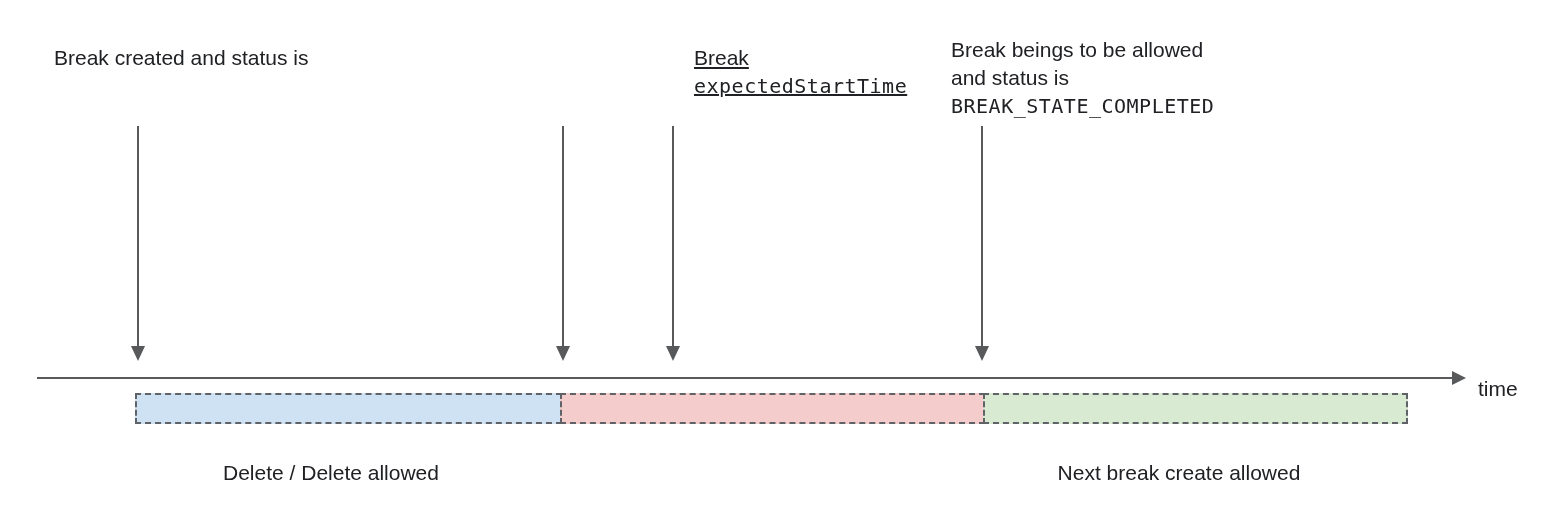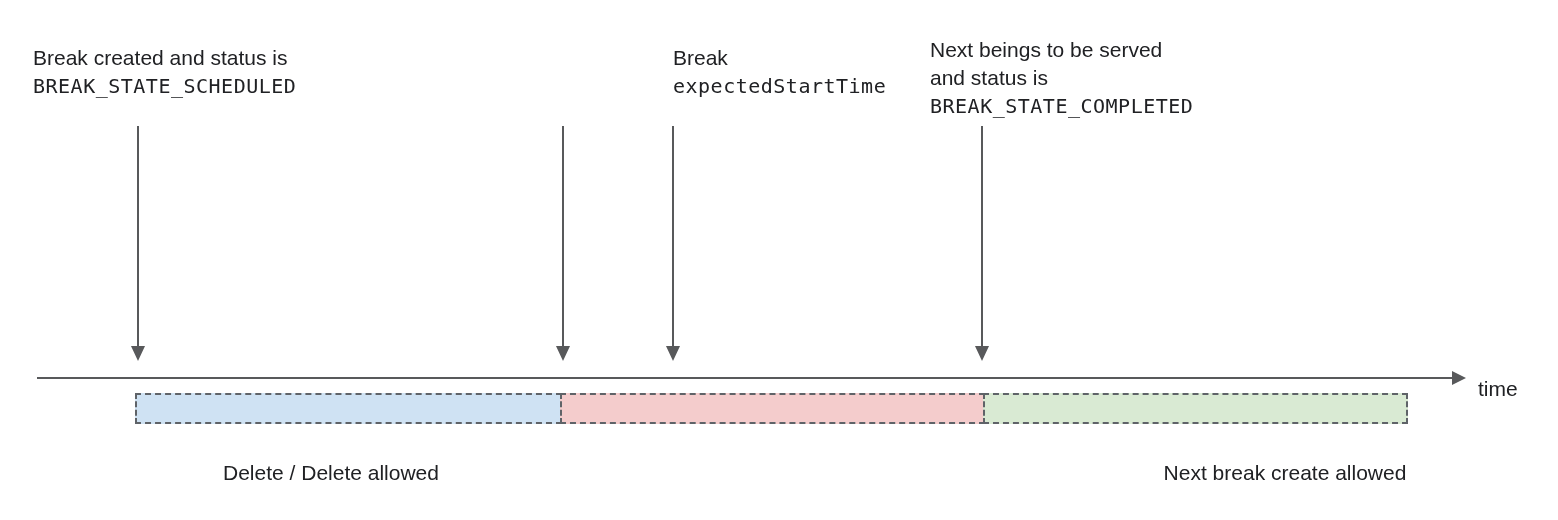--- a/index.html
+++ b/index.html
@@ -10,20 +10,21 @@
     background: #ffffff;
     font-family: "Liberation Sans", sans-serif;
     color: #202124;
     overflow: hidden;
   }
   .annotation {
     position: absolute;
     font-size: 21px;
     line-height: 28px;
     white-space: nowrap;
+    margin-left: 21px;
   }
   .mono {
     font-family: "DejaVu Sans Mono", monospace;
     font-size: 20px;
     letter-spacing: 0.5px;
   }
   .event-arrow-line {
     position: absolute;
     width: 2px;
     background: #58595b;
@@ -75,33 +76,32 @@
     white-space: nowrap;
   }
 </style>
 </head>
 <body>
 
 <div class="canvas">
 
   <div class="annotation" style="left:33px; top:44px;">
     <div>Break created and status is</div>
-    <div class="mono">BREAK_STATE_SCHEDULED</div>
   </div>
 
   <div class="annotation" style="left:351px; top:44px;">
   </div>
 
-  <div class="annotation" style="left:673px; top:44px;">
+  <div class="annotation" style="left:673px; top:44px;text-decoration:underline;">
     <div>Break</div>
     <div class="mono">expectedStartTime</div>
   </div>
 
   <div class="annotation" style="left:930px; top:36px;">
-    <div>Next beings to be served</div>
+    <div>Break beings to be allowed</div>
     <div>and status is</div>
     <div class="mono">BREAK_STATE_COMPLETED</div>
   </div>
 
   <div>
     <div class="event-arrow-line" style="left:137px;"></div>
     <div class="event-arrow-head" style="left:131px;"></div>
   </div>
   <div>
     <div class="event-arrow-line" style="left:562px;"></div>
@@ -118,15 +118,15 @@
 
   <div class="timeline-line"></div>
   <div class="timeline-head"></div>
   <div class="time-label">time</div>
 
   <div class="segment seg-blue" style="background: rgb(207, 226, 243);"></div>
   <div class="segment seg-pink" style="background: rgb(244, 204, 204);"></div>
   <div class="segment seg-green" style="background: rgb(217, 234, 211);"></div>
 
   <div class="segment-label" style="left:331px;">Delete / Delete allowed</div>
-  <div class="segment-label" style="left:1285px;">Next break create allowed</div>
+  <div class="segment-label" style="left:1179px;">Next break create allowed</div>
 
 </div>
 
 </body></html>

